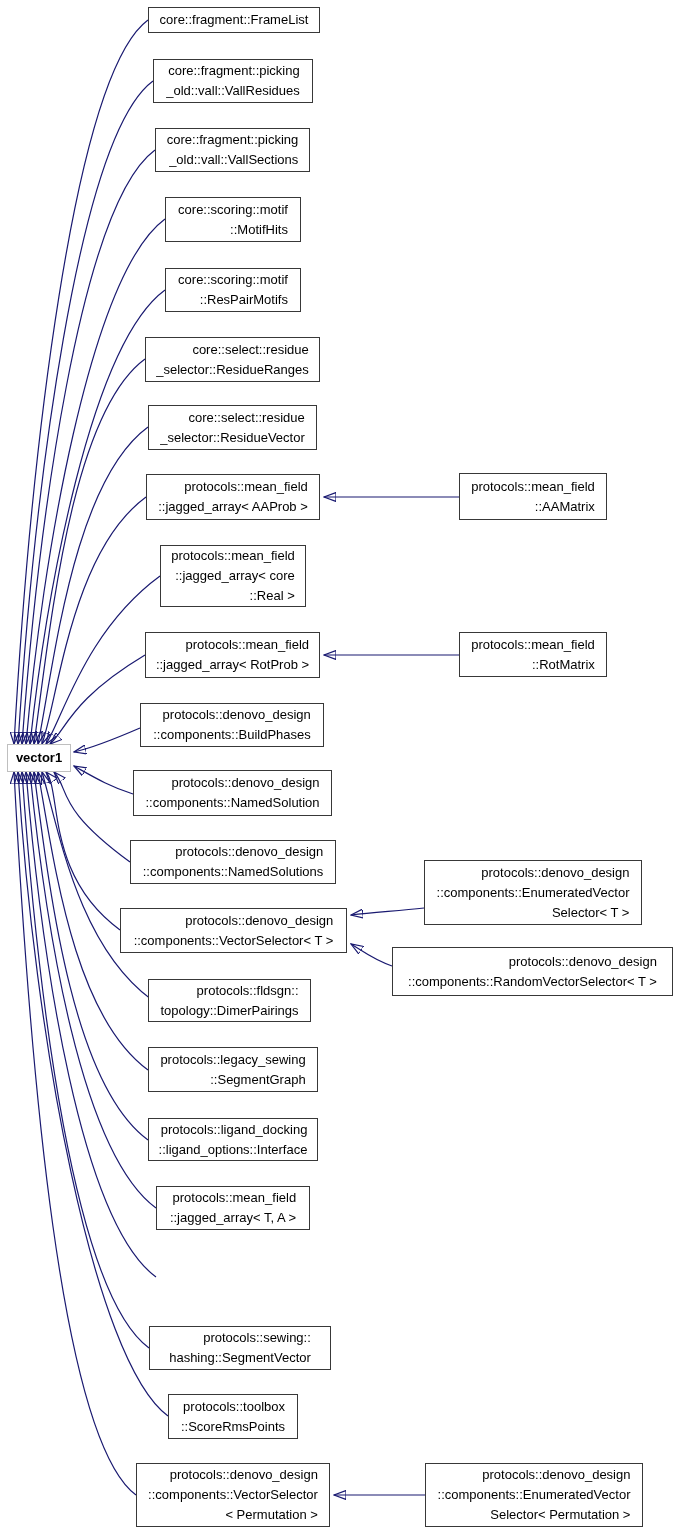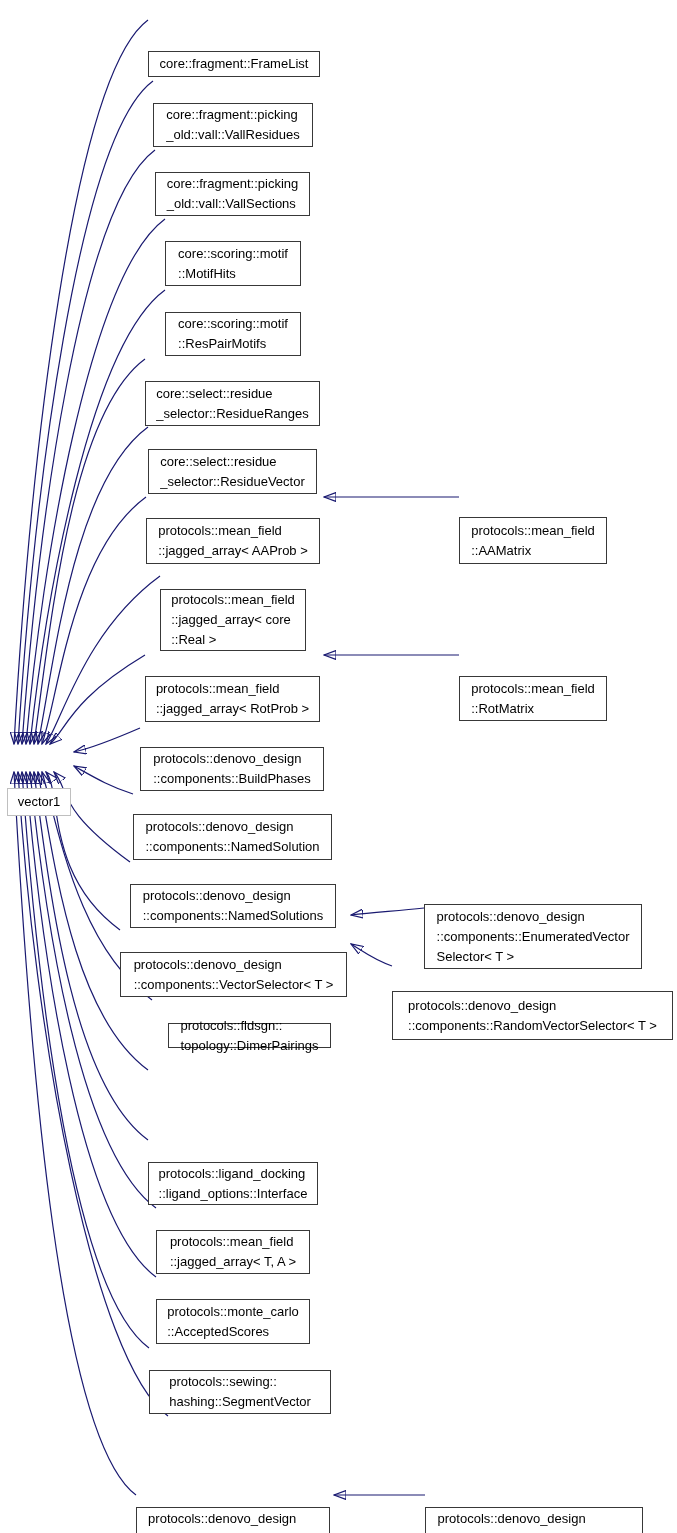--- a/index.html
+++ b/index.html
@@ -24,29 +24,29 @@
     position:absolute;
     box-sizing:border-box;
     background:var(--bg);
     border:1px solid var(--node-border);
     color:var(--text);
     font-size:13px;
     line-height:20px;
     display:flex;
     align-items:center;
     justify-content:center;
-    text-align:left;
+    text-align:right;
     white-space:pre-line;
     padding:9px 4px;
     cursor:pointer;
-    margin-top:44px;
   }
   .root-node{
     border:1px solid var(--root-border);
     cursor:default;
+    font-weight:bold;
   }
 </style>
 </head>
 <body>
 
 <div class="canvas">
 
   <svg class="edges" viewBox="0 0 677 1533">
     <defs>
       <marker id="arrow" markerUnits="userSpaceOnUse" markerWidth="13" markerHeight="10" refX="12" refY="5" orient="auto">
@@ -109,30 +109,32 @@
   <div class="node" style="left:145px;top:632px;width:175px;height:46px">protocols::mean_field
 ::jagged_array&lt; RotProb &gt;</div>
   <div class="node" style="left:140px;top:703px;width:184px;height:44px">protocols::denovo_design
 ::components::BuildPhases</div>
   <div class="node" style="left:133px;top:770px;width:199px;height:46px">protocols::denovo_design
 ::components::NamedSolution</div>
   <div class="node" style="left:130px;top:840px;width:206px;height:44px">protocols::denovo_design
 ::components::NamedSolutions</div>
   <div class="node" style="left:120px;top:908px;width:227px;height:45px">protocols::denovo_design
 ::components::VectorSelector&lt; T &gt;</div>
-  <div class="node" style="left:168px;top:979px;width:163px;height:25px">protocols::fldsgn::
+  <div class="node" style="left:148px;top:979px;width:163px;height:43px">protocols::fldsgn::
 topology::DimerPairings</div>
+  <div class="node" style="left:148px;top:1047px;width:170px;height:45px">protocols::legacy_sewing
+::SegmentGraph</div>
   <div class="node" style="left:148px;top:1118px;width:170px;height:43px">protocols::ligand_docking
 ::ligand_options::Interface</div>
   <div class="node" style="left:156px;top:1186px;width:154px;height:44px">protocols::mean_field
 ::jagged_array&lt; T, A &gt;</div>
-  <div class="node" style="left:156px;top:1255px;width:154px;height:45px">protocols::monte_carlo
-::AcceptedScores</div>
   <div class="node" style="left:149px;top:1326px;width:182px;height:44px">protocols::sewing::
 hashing::SegmentVector</div>
+  <div class="node" style="left:168px;top:1394px;width:130px;height:45px">protocols::toolbox
+::ScoreRmsPoints</div>
   <div class="node" style="left:136px;top:1463px;width:194px;height:64px">protocols::denovo_design
 ::components::VectorSelector
 &lt; Permutation &gt;</div>
 
   <div class="node" style="left:459px;top:473px;width:148px;height:47px">protocols::mean_field
 ::AAMatrix</div>
   <div class="node" style="left:459px;top:632px;width:148px;height:45px">protocols::mean_field
 ::RotMatrix</div>
   <div class="node" style="left:424px;top:860px;width:218px;height:65px">protocols::denovo_design
 ::components::EnumeratedVector

